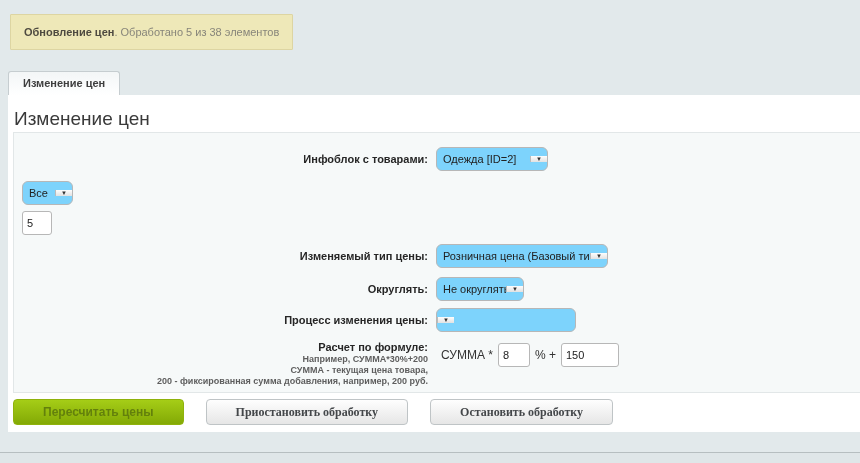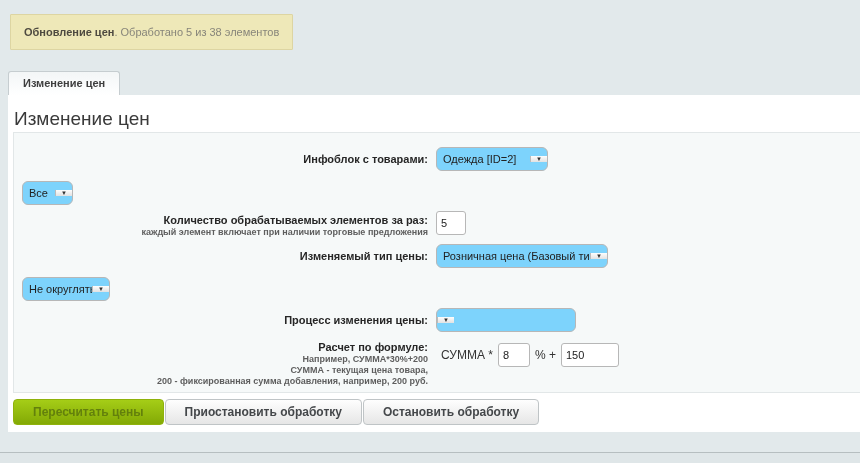--- a/index.html
+++ b/index.html
@@ -72,35 +72,36 @@
   .txt {
     height:24px; border:1px solid #b7b7b7; border-radius:3px;
     font-family:"Liberation Sans", sans-serif;
     font-size:11px; color:#222; padding:0 4px;
     background:#fff;
   }
   .formula { margin-top:5px; }
   .fx { font-size:12px; color:#333; margin:0 5px; white-space:nowrap; }
   .buttons { position:absolute; left:5px; top:304px; display:flex; }
   .btn {
-    height:26px; line-height:24px; padding:0 19px;
+    height:26px; line-height:24px; padding:0 29px;
     font-family:"Liberation Sans", sans-serif;
     font-size:12px; font-weight:bold;
-    border-radius:4px; margin-right:1px; cursor:pointer;
+    border-radius:4px; margin-right:22px; cursor:pointer;
     white-space:nowrap;
   }
   .btn-green {
     background:linear-gradient(#a5cd17,#83a905);
     border:1px solid #8fb20c;
     color:#63800c;
   }
   .btn-gray {
     background:linear-gradient(#fefefe,#e6e6e6);
     border:1px solid #bfc4c6;
     color:#44474a;
+    font-family:Liberation Serif, serif;
   }
   .bottom-line {
     position:absolute; left:0; right:0; top:452px;
     border-top:1px solid #b6bec0;
     height:11px; background:#dfe6e8;
   }
 </style>
 </head>
 <body>
 
@@ -126,40 +127,37 @@
     <div class="frow" style="top:48px">
       <div class="fctrl">
         <div class="select" style="width:51px">
           <span class="sel-text">Все</span>
           <span class="sel-btn">▼</span>
         </div>
       </div>
     </div>
 
     <div class="frow multi" style="top:78px">
-      <div class="flabel">
-        <div>Количество обрабатываемых элементов за раз:</div>
-        <div class="note">каждый элемент включает при наличии торговые предложения</div>
-      </div>
       <div class="fctrl">
         <input class="txt" style="width: 30px;" value="5">
       </div>
     </div>
 
     <div class="frow" style="top:111px">
       <div class="flabel">Изменяемый тип цены:</div>
       <div class="fctrl">
         <div class="select" style="width:172px">
           <span class="sel-text">Розничная цена (Базовый тип) [ID=1]</span>
           <span class="sel-btn">▼</span>
         </div>
       </div>
     </div>
 
     <div class="frow" style="top:144px">
+      <div class="flabel">Округлять:</div>
       <div class="fctrl">
         <div class="select" style="width:88px">
           <span class="sel-text">Не округлять</span>
           <span class="sel-btn">▼</span>
         </div>
       </div>
     </div>
 
     <div class="frow" style="top:175px">
       <div class="flabel">Процесс изменения цены:</div>

